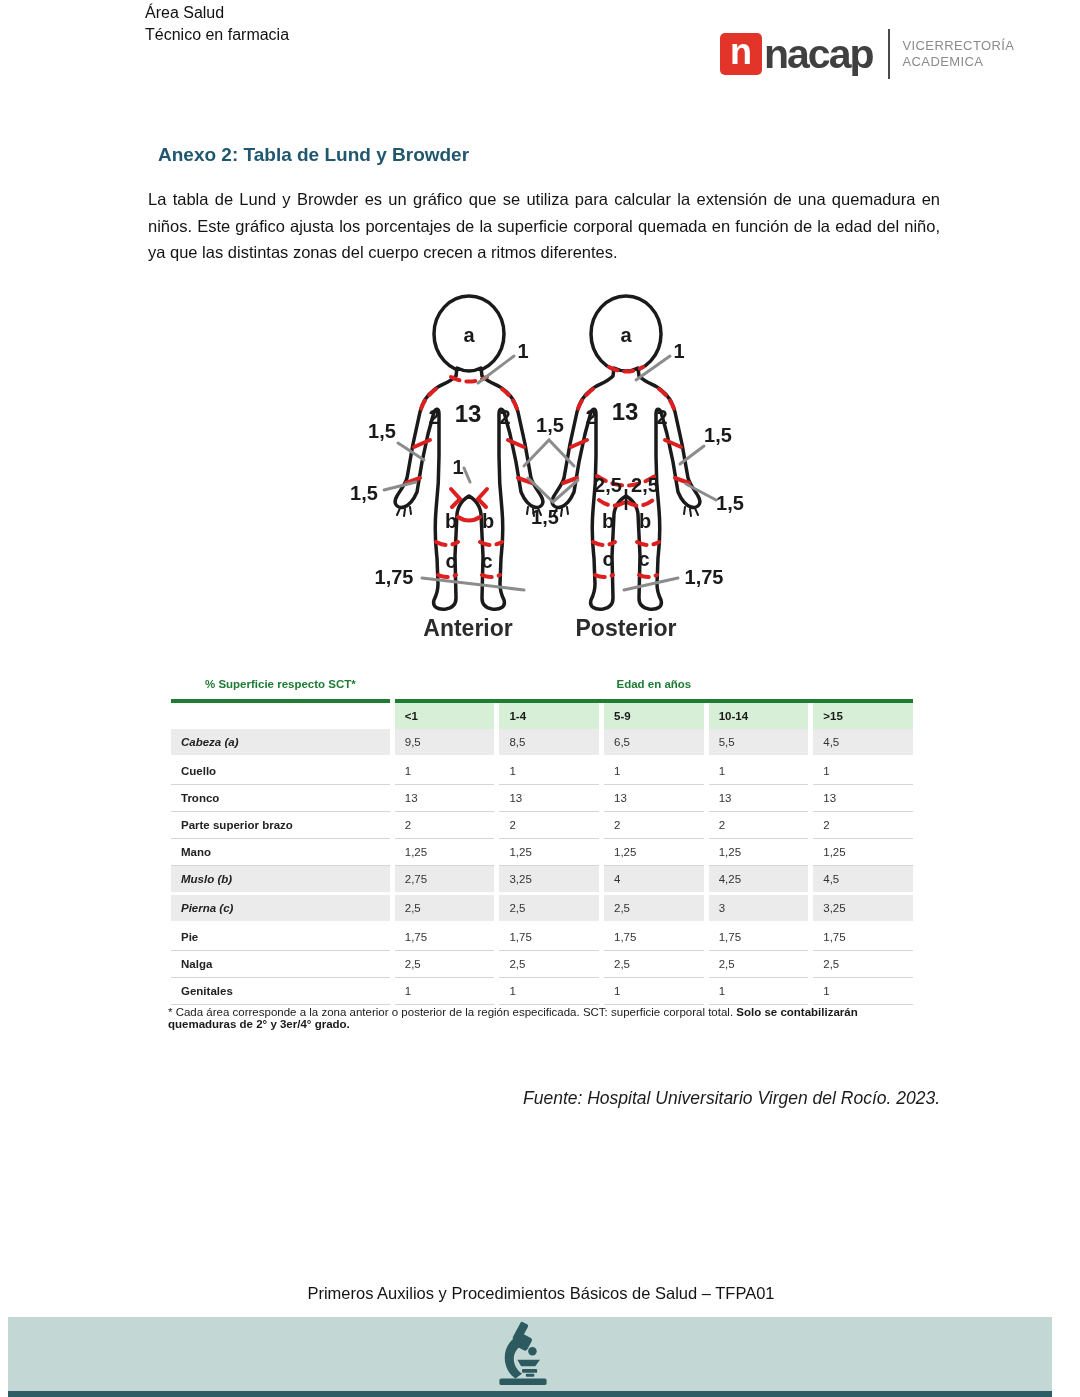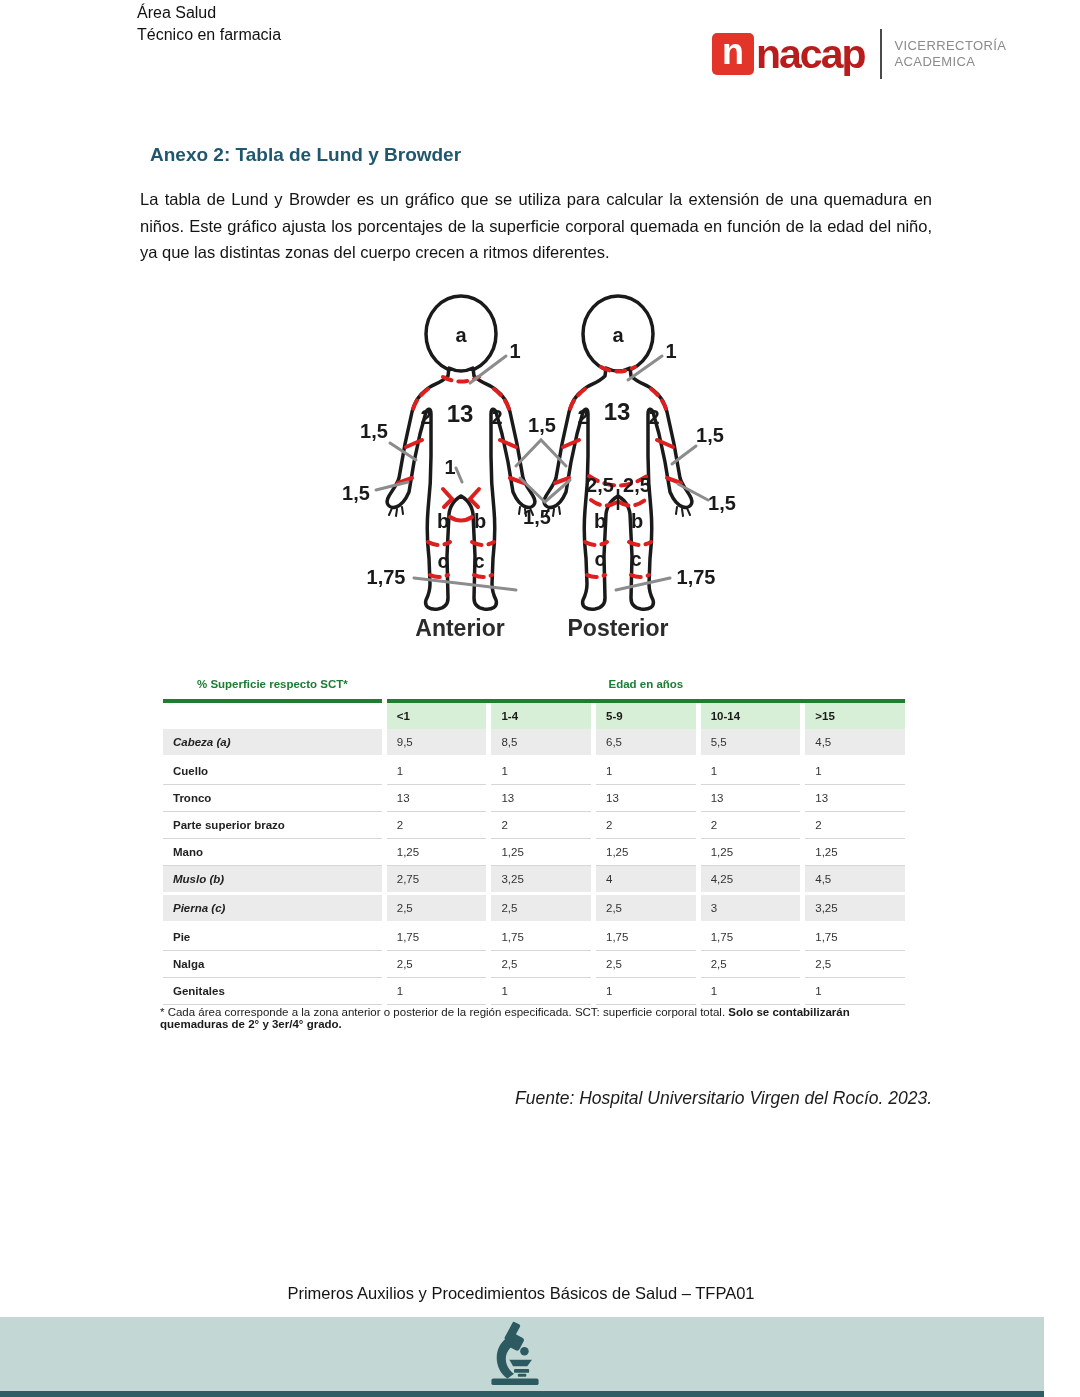--- a/index.html
+++ b/index.html
@@ -1,25 +1,25 @@
 <!DOCTYPE html>
 <html><head>
 <meta charset="utf-8">
 <style>
   html,body{margin:0;padding:0;background:#ffffff;}
   .page{position:relative;width:1044px;height:1397px;background:#fff;overflow:hidden;
-        font-family:"Liberation Sans",sans-serif;color:#141414;}
+        font-family:"Liberation Sans",sans-serif;color:#141414;margin-left:8px;}
 
   
   .hdr-left{position:absolute;left:137px;top:2px;font-size:16px;line-height:1.35;color:#111;}
   .logo{position:absolute;left:712px;top:24px;display:flex;align-items:center;height:60px;}
   .logo-mark{width:42px;height:42px;background:#e23428;border-radius:5px;color:#fff;
              display:flex;align-items:center;justify-content:center;
              font-weight:bold;font-size:36px;line-height:1;padding-bottom:4px;box-sizing:border-box;}
-  .logo-name{font-size:41px;font-weight:bold;color:#b91c1c;letter-spacing:-2px;margin-left:2px;}
+  .logo-name{font-size:41px;font-weight:bold;color:#404040;letter-spacing:-2px;margin-left:2px;}
   .logo-divider{width:2px;height:50px;background:#4a4a4a;margin:0 13px 0 15px;}
   .logo-sub{font-size:13px;color:#8b8b8b;line-height:1.2;letter-spacing:.4px;}
 
   
   .anexo-heading{position:absolute;left:150px;top:144px;font-size:19px;font-weight:bold;color:#20576e;}
   .intro{position:absolute;left:140px;top:186px;width:792px;font-size:16.5px;line-height:1.62;
          text-align:justify;color:#141414;}
 
   
   .diagram{position:absolute;left:310px;top:288px;}
@@ -49,21 +49,21 @@
   tbody tr.shaded > th, tbody tr.shaded > td{background:#ebebeb;border-bottom:3px solid #fff;}
   tbody th.it{font-style:italic;}
 
   
   .footnote{position:absolute;left:160px;top:1006px;width:744px;font-size:11.5px;color:#1a1a1a;}
   .footnote b{font-weight:bold;}
   .source{position:absolute;left:140px;top:1088px;width:792px;text-align:right;font-size:17.5px;color:#1c1c1c;font-style:italic;}
 
   
   .page-number{position:absolute;left:0;top:1260px;width:1034px;text-align:center;font-size:16px;color:#141414;}
-  .course-line{position:absolute;left:4px;top:1284px;width:1034px;text-align:center;font-size:16.5px;color:#141414;}
+  .course-line{position:absolute;left:16px;top:1284px;width:1034px;text-align:center;font-size:16.5px;color:#141414;}
   .band{position:absolute;left:0;top:1317px;width:1080px;height:74px;background:#c3d8d4;}
   .band-bar{position:absolute;left:0;top:1391px;width:1080px;height:6px;background:#2e5d66;}
   .band svg{position:absolute;left:482px;top:4px;}
 </style>
 </head>
 <body>
 
 <div class="page">
 
   <div class="hdr-left">

